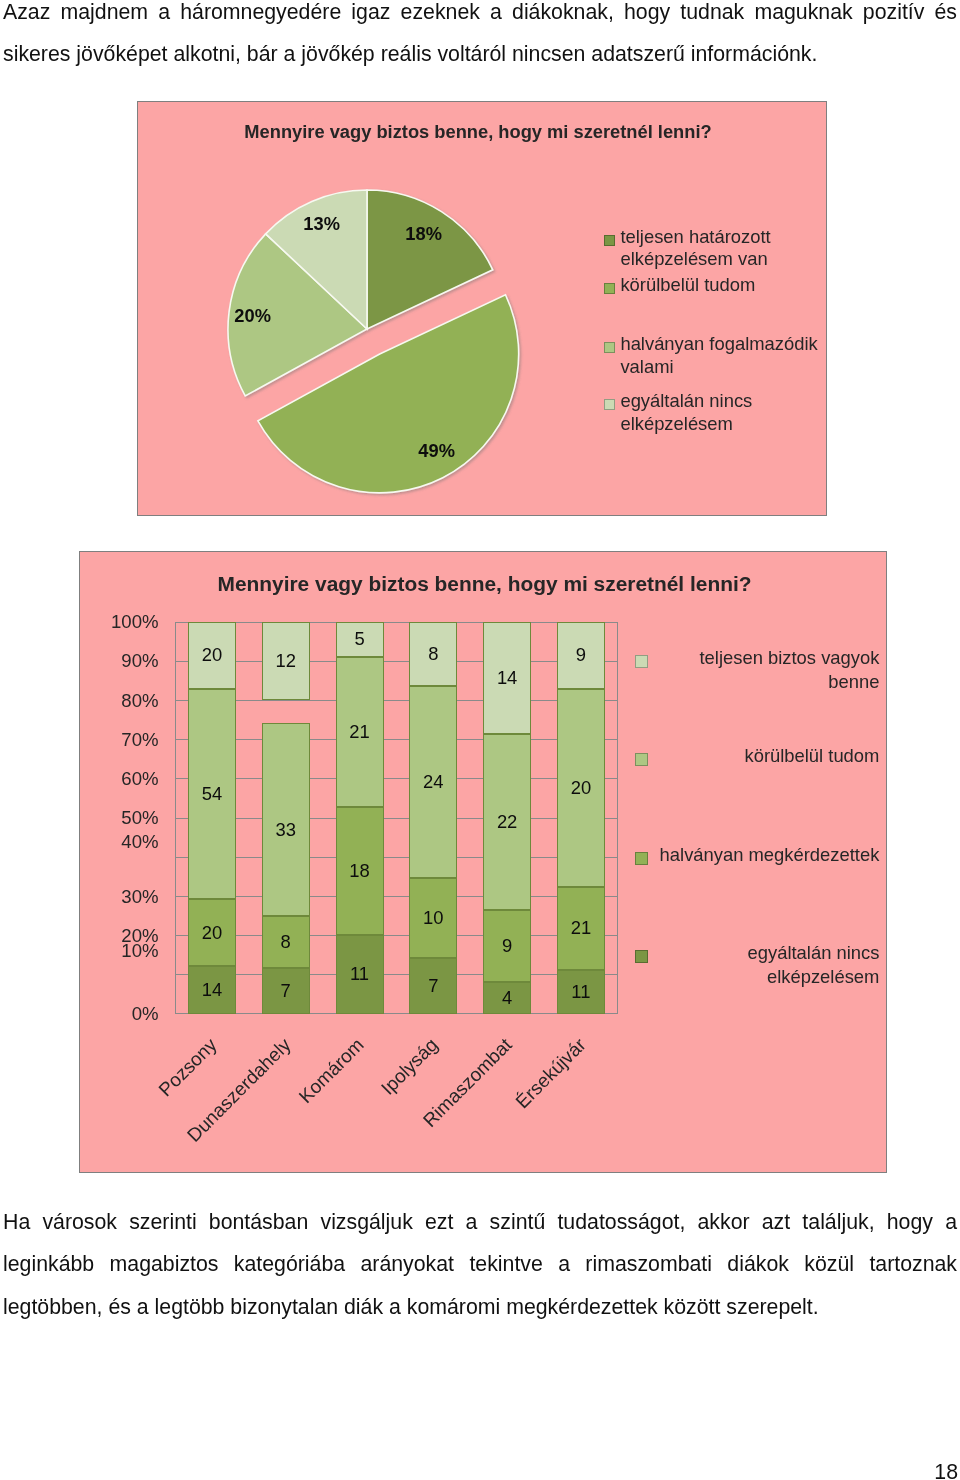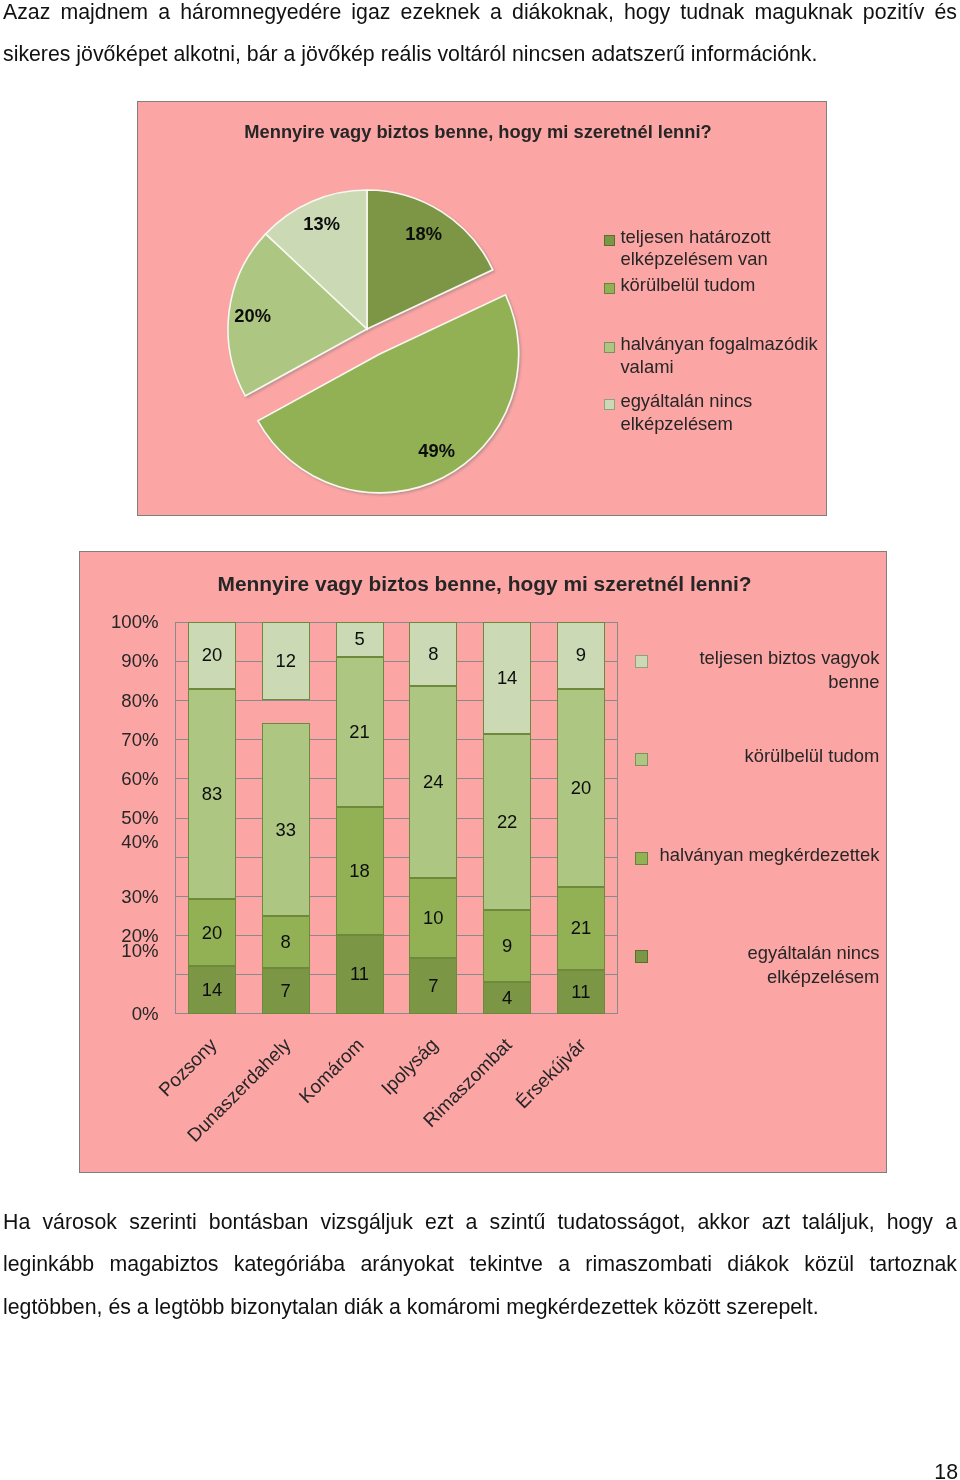--- a/index.html
+++ b/index.html
@@ -126,21 +126,21 @@
         <div class="ytick" style="left: -3.6px; width: 83.5px; top: 389px;">10%</div>
         <div class="ytick" style="left: -3.6px; width: 83.5px; top: 452.5px;">0%</div>
         <div class="bar-col" style="left: 109.3px; top: 71px; width: 48px; height: 392px;">
           <div class="seg" style="background: rgb(123, 150, 68); left: 0px; width: 48px; height: 47.3103px; bottom: 0px;">
             <span style="top: 11.6552px;">14</span>
           </div>
           <div class="seg" style="background: rgb(146, 177, 85); left: 0px; width: 48px; height: 67.5862px; bottom: 47.3103px;">
             <span style="top: 21.7931px;">20</span>
           </div>
           <div class="seg" style="background: rgb(173, 199, 131); left: 0px; width: 48px; height: 209.517px; bottom: 114.897px;">
-            <span style="top: 92.7586px;">83</span>
+            <span style="top: 92.7586px;">54</span>
           </div>
           <div class="seg" style="background: rgb(203, 218, 180); left: 0px; width: 48px; height: 67.5862px; bottom: 324.414px;">
             <span style="top: 21.7931px;">20</span>
           </div>
         </div>
         <div class="xlab" style="left: 127.1px; top: 483.1px; transform-origin: right top; transform: translateX(-100%) rotate(-45deg);">Pozsony</div>
         <div class="bar-col" style="left: 183.1px; top: 71px; width: 48px; height: 392px;">
           <div class="seg" style="background: rgb(123, 150, 68); left: 0px; width: 48px; height: 45.7333px; bottom: 0px;">
             <span style="top: 10.8667px;">7</span>
           </div>

